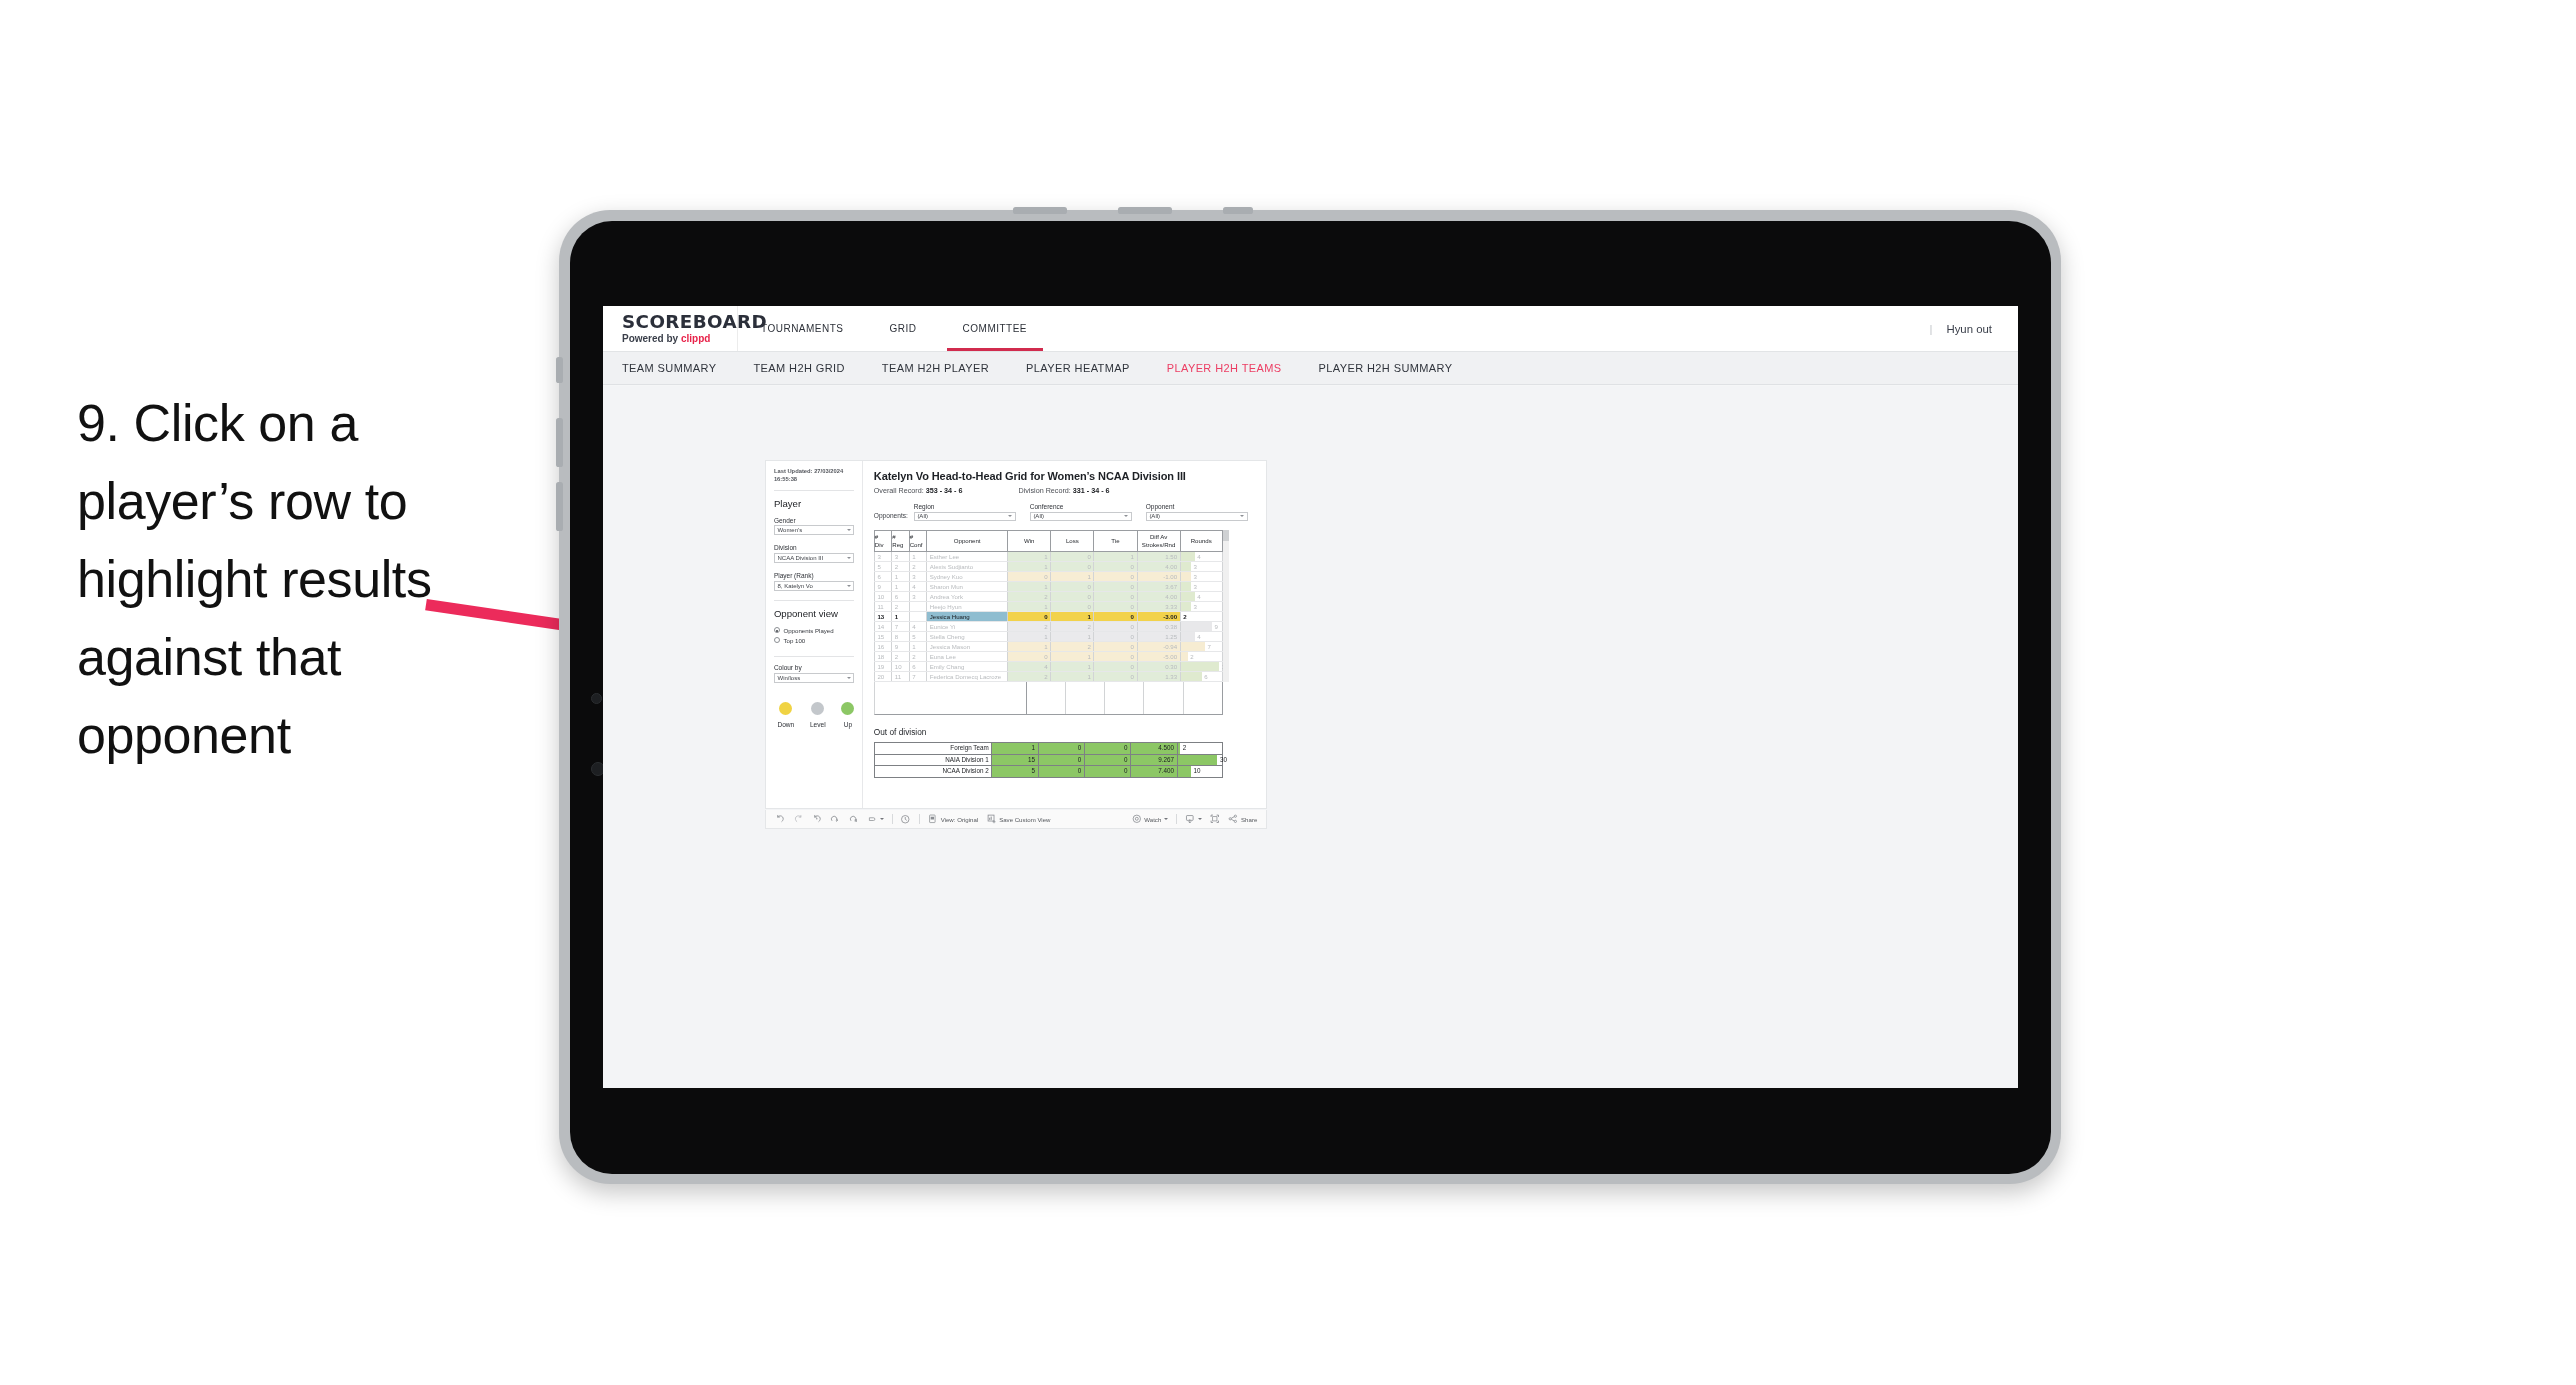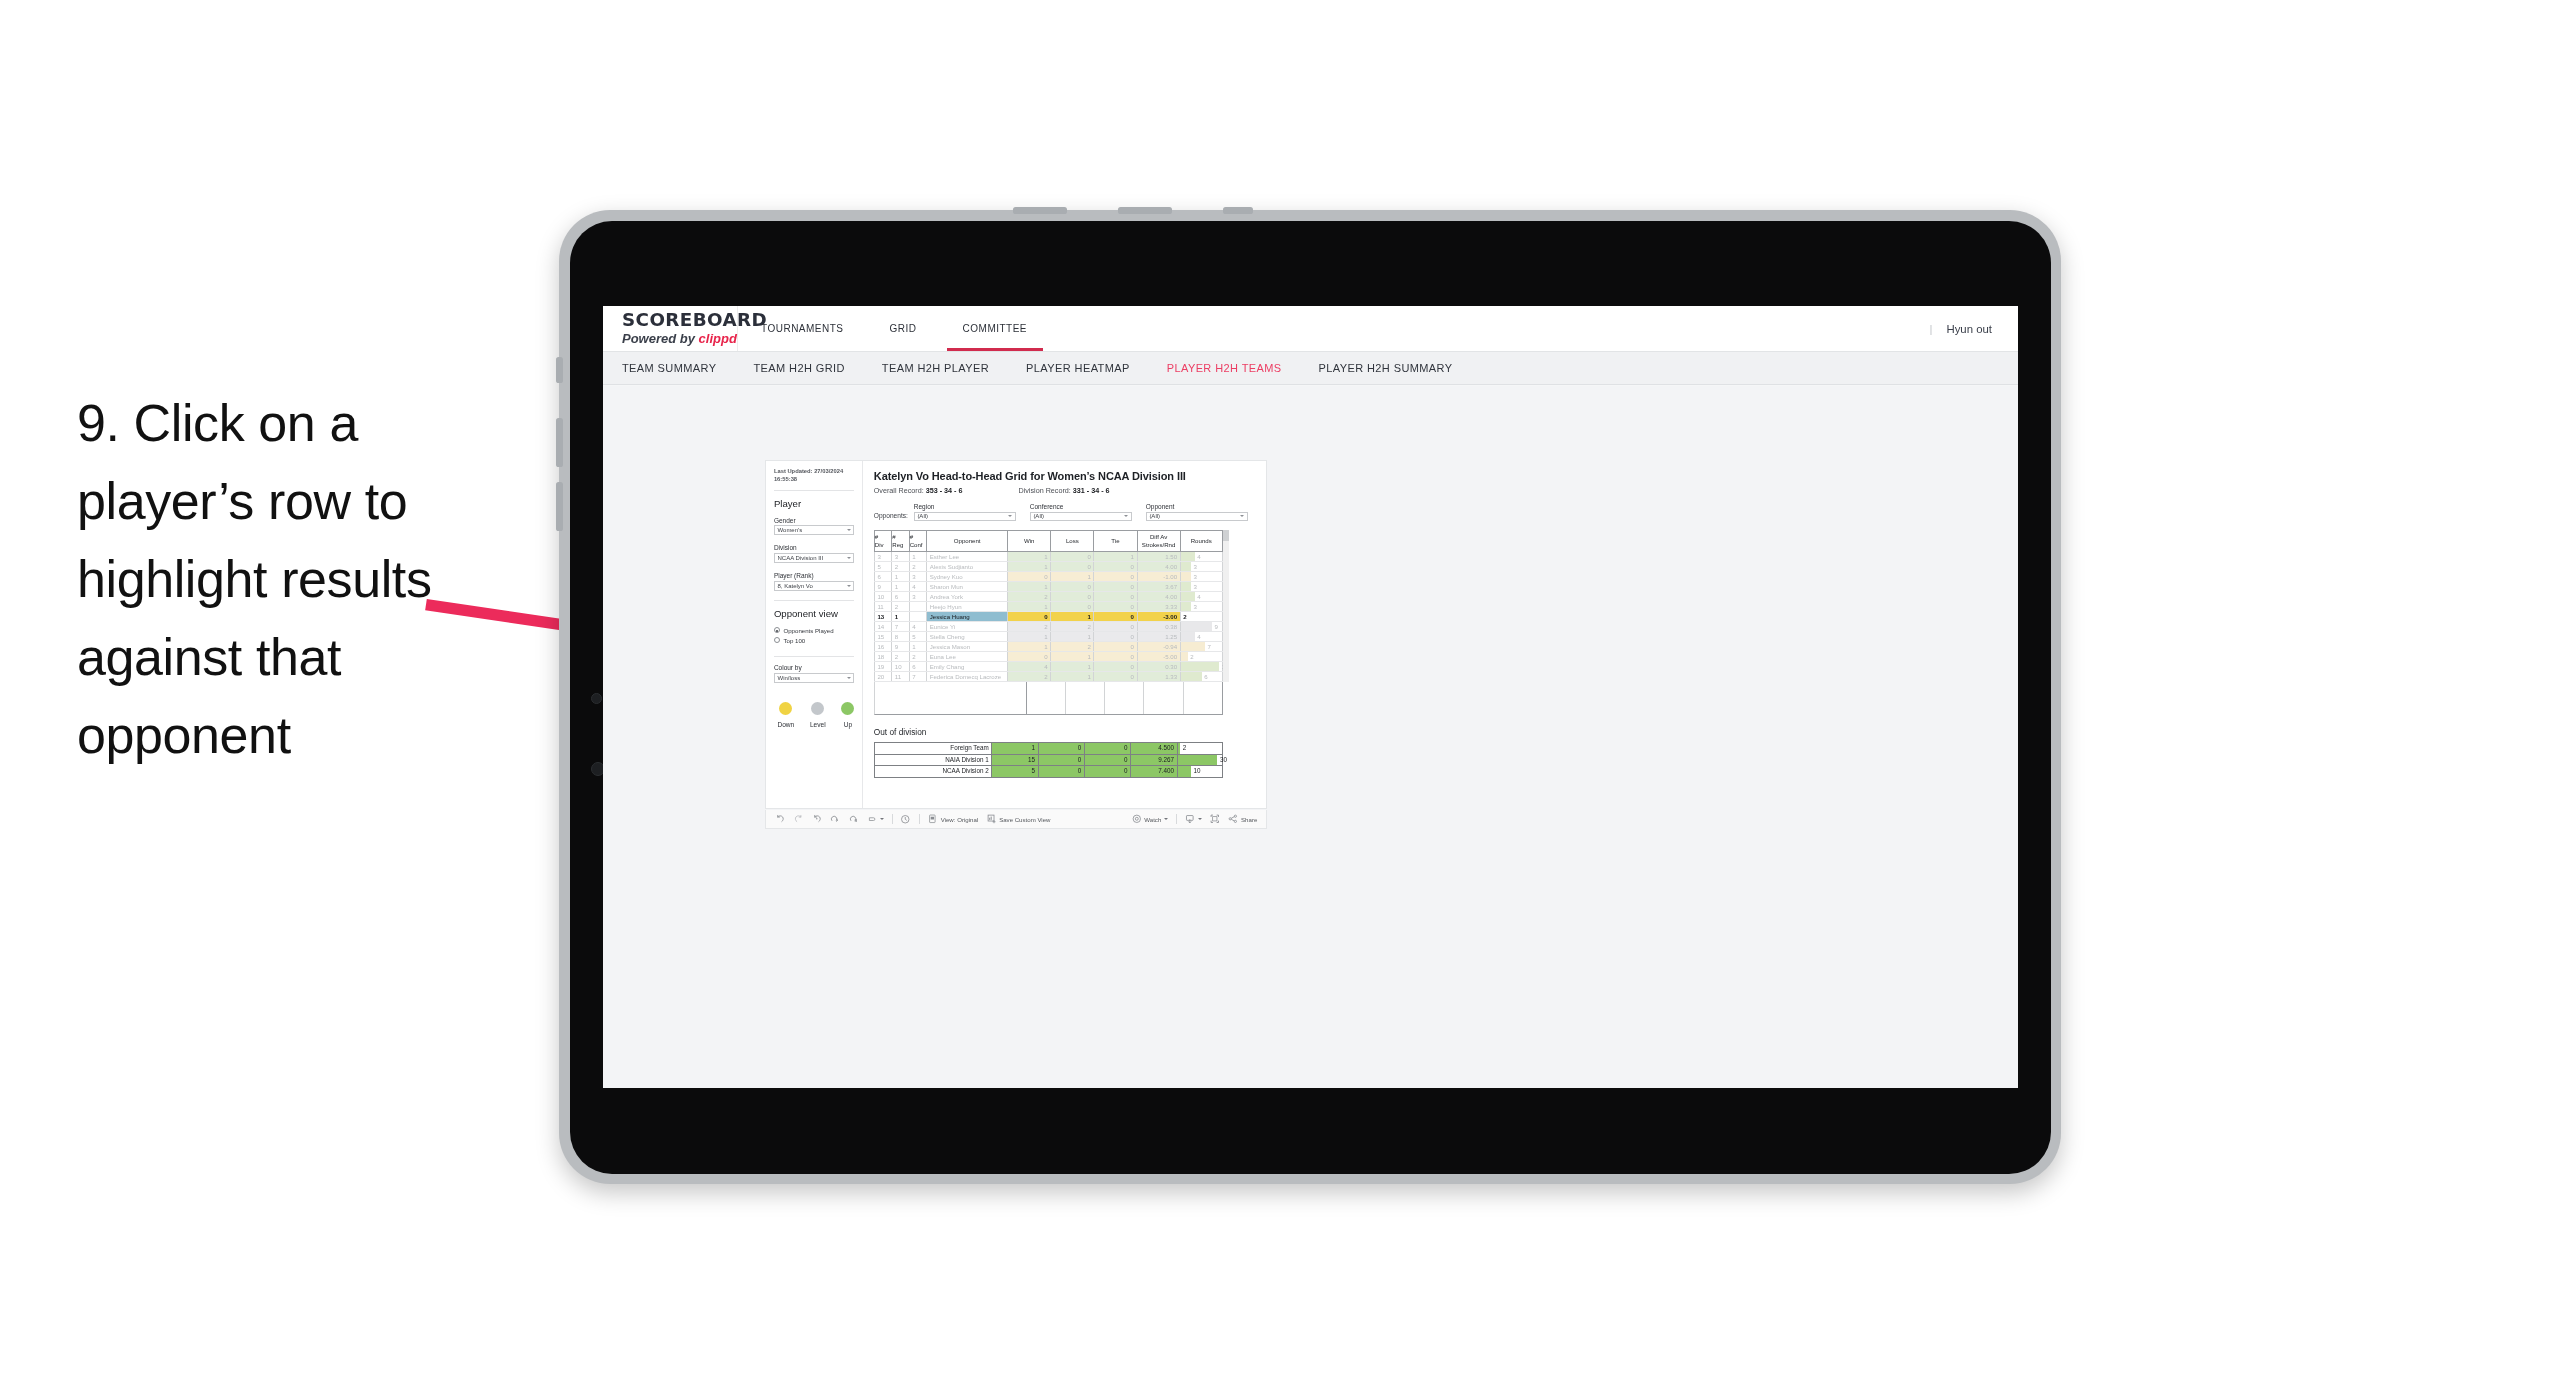--- a/index.html
+++ b/index.html
@@ -78,21 +78,21 @@
   #logo-block {
     width: 135px; padding-left: 19px;
     display: flex; flex-direction: column; justify-content: center;
     border-right: 0.9px solid #ececec;
   }
   #logo-main {
     font-family: "DejaVu Sans", sans-serif;
     font-weight: 700; font-size: 18.3px; color: #2b2f3a;
     letter-spacing: 0.4px; line-height: 1;
   }
-  #logo-sub { font-size: 13px; color: #3a3f4a; margin-top: 2px; font-weight: 600; font-style: italic; }
+  #logo-sub { font-size: 10px; color: #3a3f4a; margin-top: 2px; font-weight: 600; }
   #logo-sub .brand { color: #e8234a; font-weight: 700; }
   .topnav-item {
     display: flex; align-items: center; padding: 0 23px;
     font-size: 10px; color: #2c3038; letter-spacing: 0.5px;
     cursor: pointer; position: relative;
   }
   .topnav-item.active::after {
     content: ""; position: absolute; left: 7px; right: 7px; bottom: 0;
     height: 2.6px; background: #d12b4e;
   }

